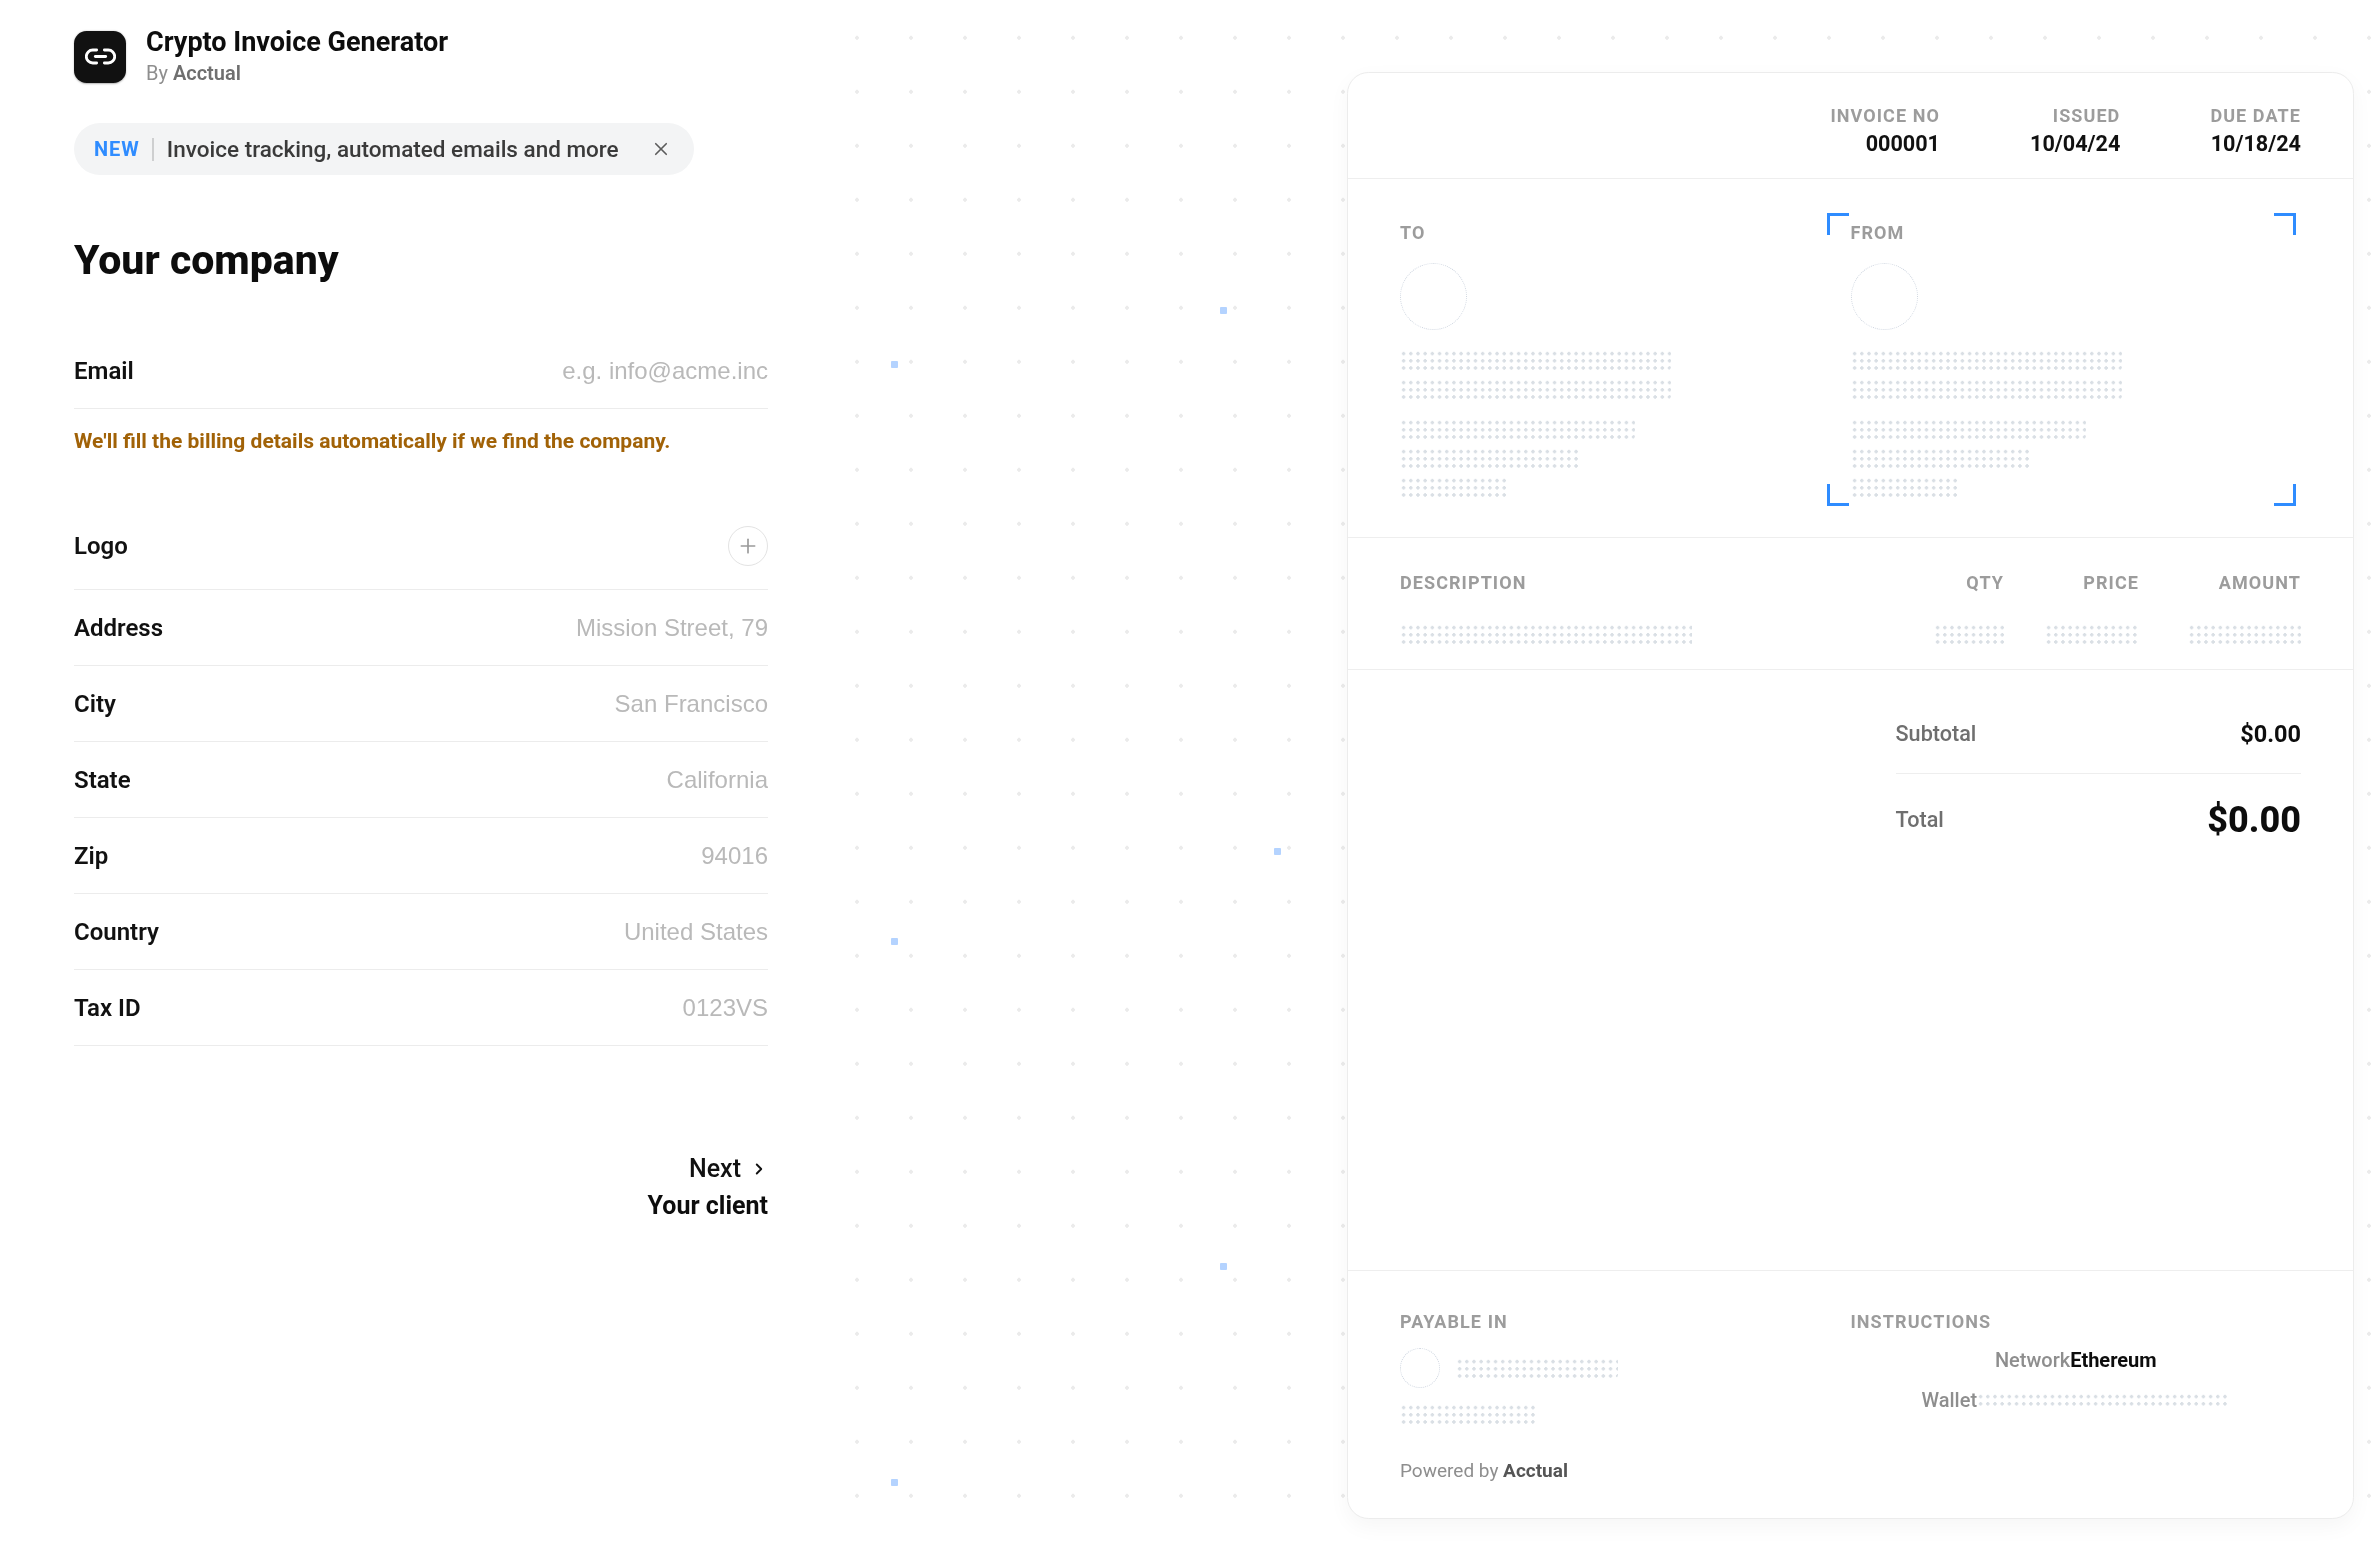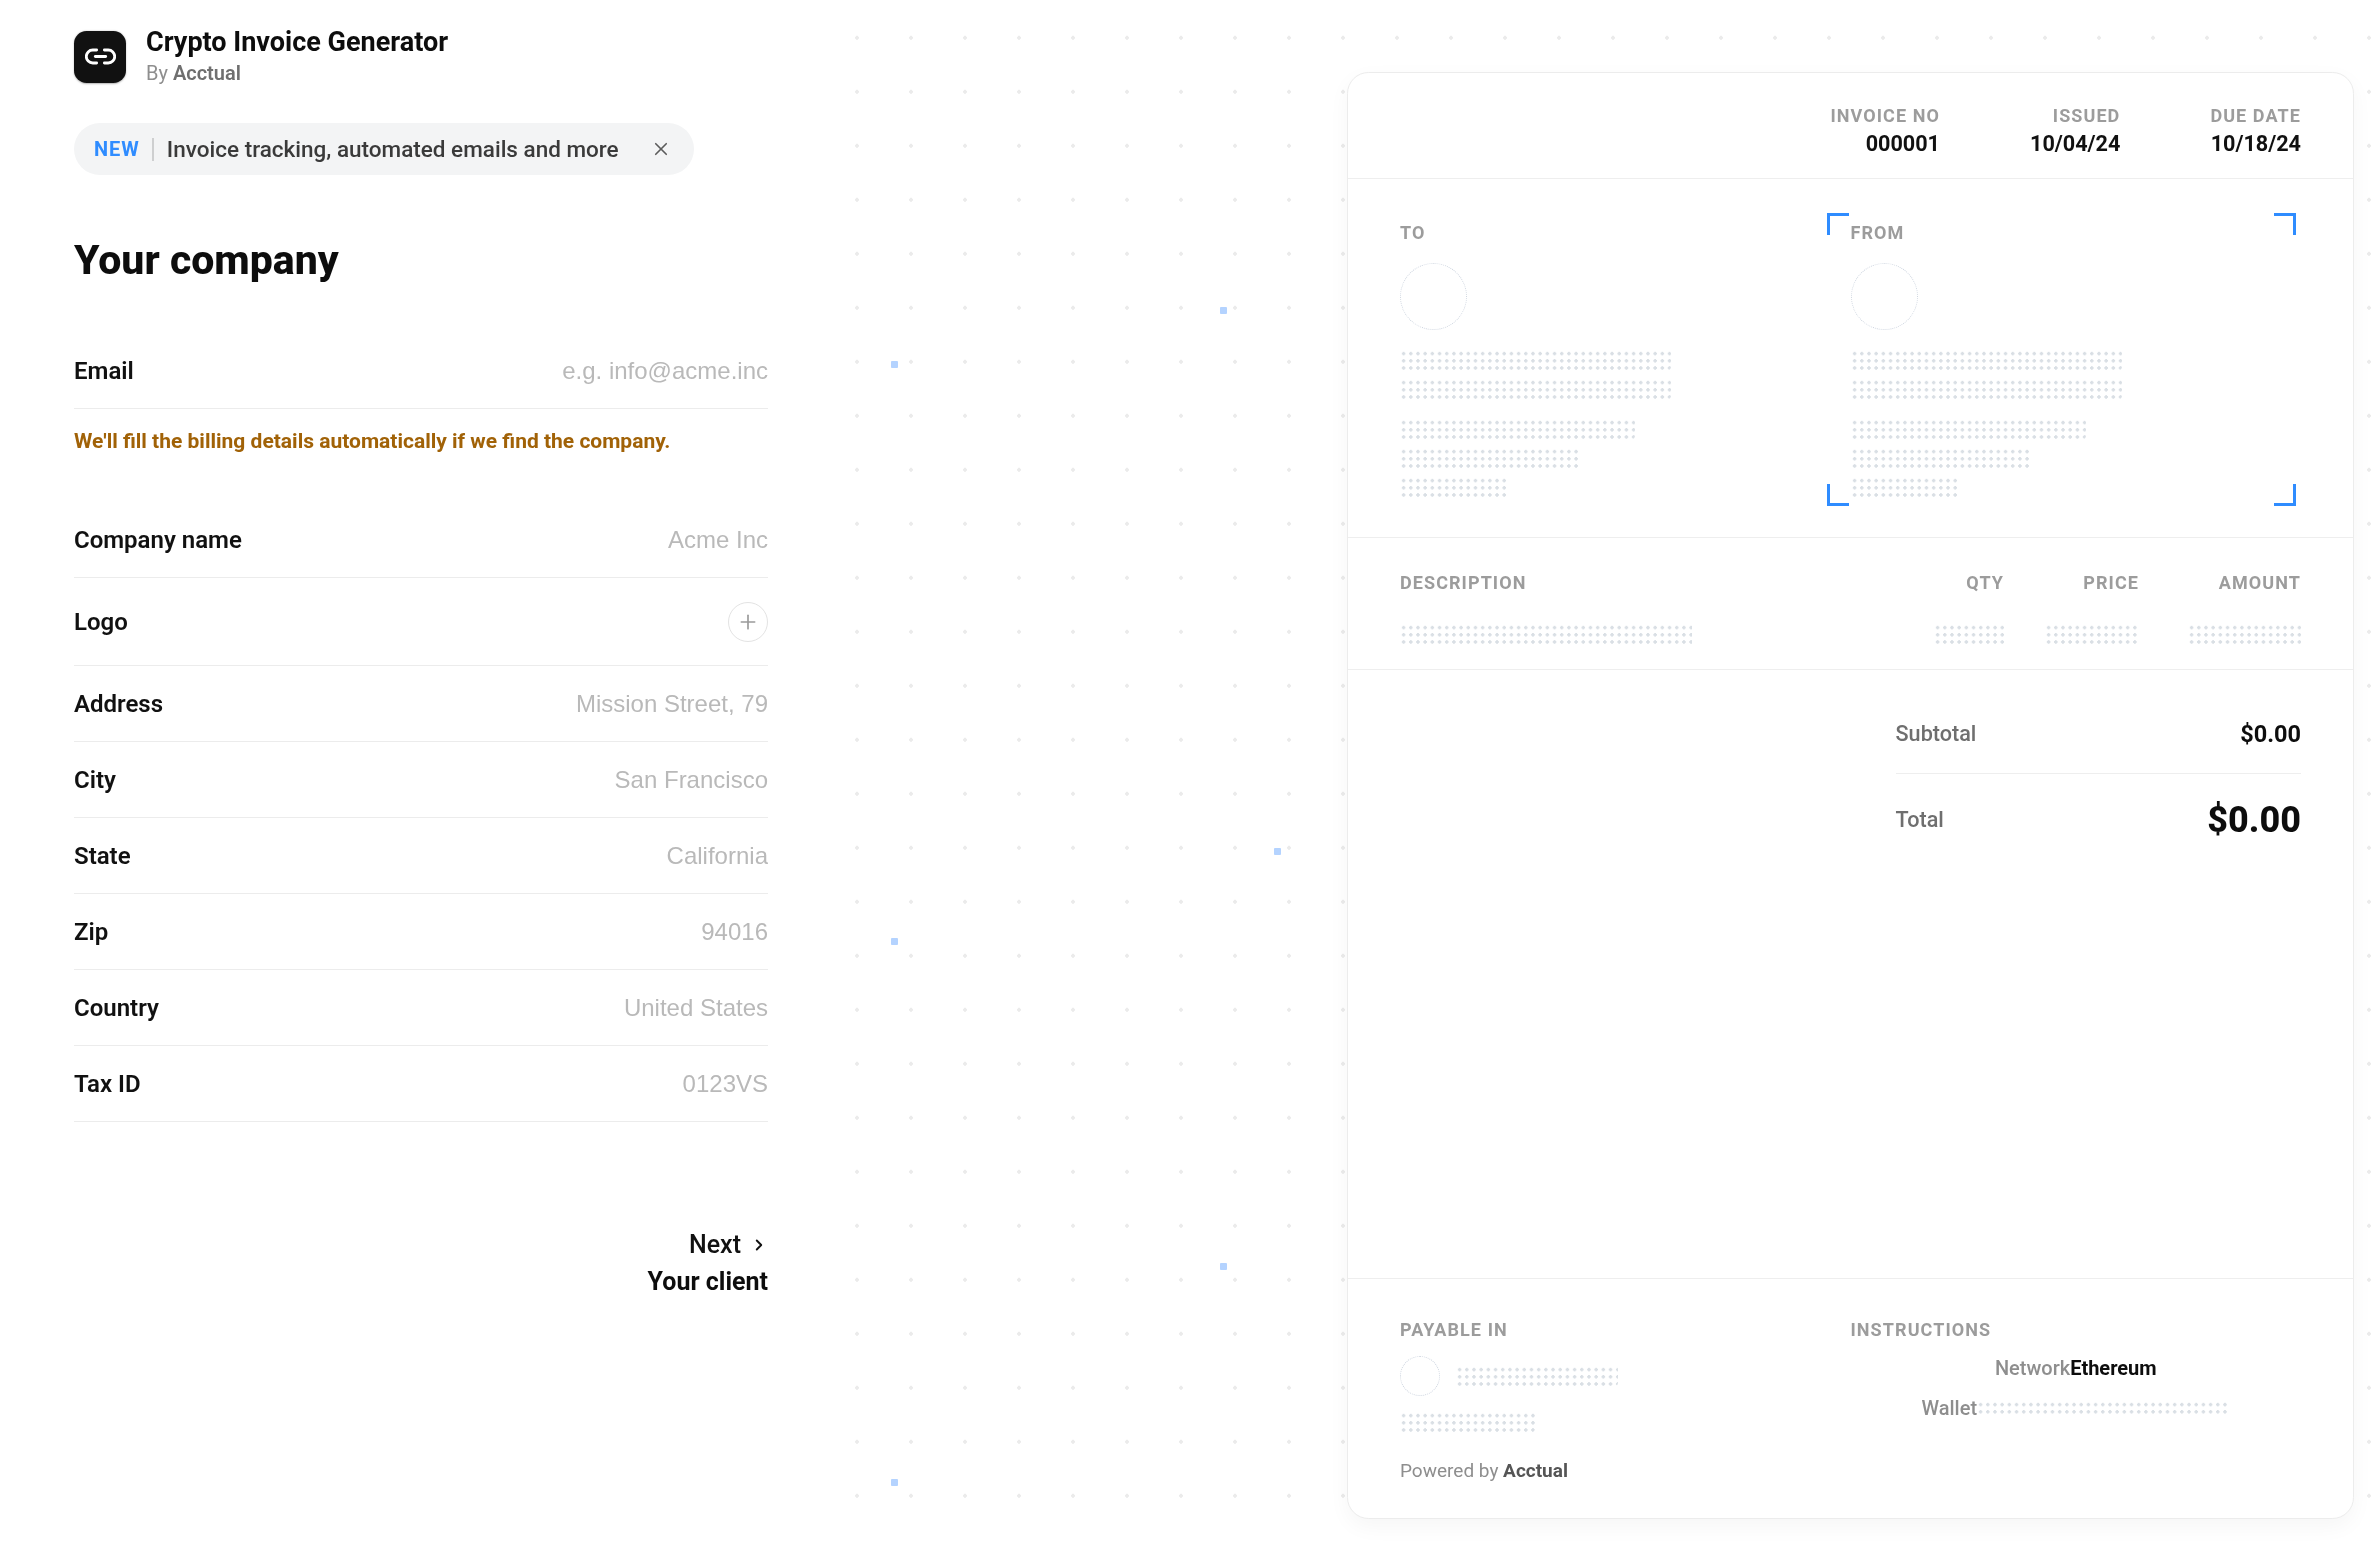--- a/index.html
+++ b/index.html
@@ -184,21 +184,21 @@
   .card-footer {
     border-top: 0.9px solid #eeeeee;
     padding: 40px 52px 27px;
     display: flex; gap: 0;
   }
   .card-footer .half { width: 50%; display: flex; flex-direction: column; gap: 16px; }
   .foot-row { display: flex; justify-content: center; align-items: center; }
   .foot-label { font-size: 20px; color: #8e8e8e; font-weight: 500; }
   .foot-value { font-size: 20px; font-weight: 700; }
 
-  .powered { padding: 0 52px 36px; font-size: 19px; color: #8e8e8e; }
+  .powered { padding: 0 52px 36px; font-size: 19px; color: #8e8e8e; margin-top: 8px; }
   .powered strong { color: #555; font-weight: 700; }
 </style>
 </head>
 <body>
 
 <div class="dots-bg"></div>
 <span class="sprinkle" style="left:891px; top:361px;"></span>
 <span class="sprinkle" style="left:1220px; top:307px;"></span>
 <span class="sprinkle" style="left:1274px; top:848px;"></span>
 <span class="sprinkle" style="left:891px; top:938px;"></span>
@@ -238,24 +238,20 @@
 
   <div class="section-heading">Your company</div>
 
   <div class="form-row">
     <div class="form-label">Email</div>
     <input class="form-input" type="text" placeholder="e.g. info@acme.inc" style="">
   </div>
   <div class="helper-text">We'll fill the billing details automatically if we find the company.</div>
 
 
-  <div class="form-row">
-    <div class="form-label">Company name</div>
-    <input class="form-input" type="text" placeholder="Acme Inc" style="">
-  </div>
 
   <div class="form-row">
     <div class="form-label">Logo</div>
     <div class="logo-plus">
       <svg width="20" height="20" viewBox="0 0 24 24" fill="none" stroke="currentColor" stroke-width="2" stroke-linecap="round">
         <line x1="12" y1="4" x2="12" y2="20"></line>
           <line x1="4" y1="12" x2="20" y2="12"></line>
       </svg>
     </div>
   </div>

